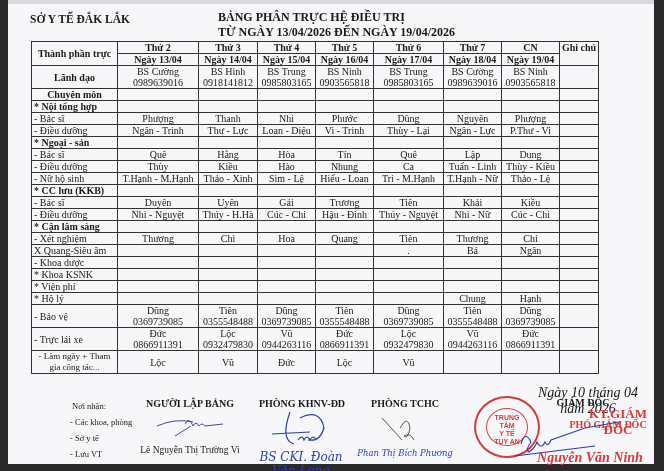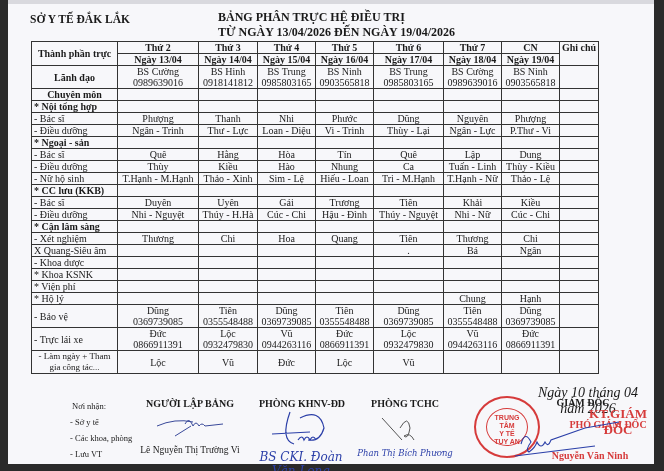--- a/index.html
+++ b/index.html
@@ -410,22 +410,22 @@
         <td>Vũ</td>
         <td></td>
         <td></td>
         <td></td>
       </tr>
     </tbody>
 </table>
 
 <div class="footer f-noi">
   <div style="padding-left:10px">Nơi nhận:</div>
+  <div class="t">- Các khoa, phòng</div>
   <div class="t">- Sở y tế</div>
-  <div class="t">- Các khoa, phòng</div>
   <div class="t">- Lưu VT</div>
 </div>
 
 <div class="sig" style="left:130px;top:398px;width:120px">NGƯỜI LẬP BẢNG</div>
 <svg class="scrib" style="left:155px;top:414px" width="70" height="24">
   <path d="M2 12 Q20 4 38 8 M30 10 q4 -8 8 2 q3 -6 6 0 q3 -4 6 0 L68 10 M20 22 L36 12" stroke="#3a4a9a" stroke-width="1" fill="none"></path>
 </svg>
 <div class="sig-name" style="left:130px;top:445px;width:120px">Lê Nguyễn Thị Trường Vi</div>
 
 <div class="sig" style="left:252px;top:398px;width:100px">PHÒNG KHNV-ĐD</div>
@@ -449,13 +449,13 @@
     <div>TUY AN</div>
   </div>
 </div>
 
 <div class="sig" style="left:548px;top:397px;width:70px">GIÁM ĐỐC</div>
 <div class="sig red" style="left:578px;top:406px;width:80px;font-size:13px">KT.GIÁM ĐỐC</div>
 <div class="sig red" style="left:566px;top:419px;width:84px;font-size:10px">PHÓ GIÁM ĐỐC</div>
 <svg class="scrib" style="left:515px;top:420px" width="110" height="40">
   <path d="M6 24 q4 -14 10 -2 q-6 8 -2 10 q6 -4 8 -10 q4 8 8 0 q3 6 6 -2 L70 8 L104 2 M0 36 L80 26" stroke="#2b3fa8" stroke-width="1.1" fill="none"></path>
 </svg>
-<div class="sig-name red" style="left:535px;top:450px;width:110px;font-weight:bold;font-size:10px">Nguyễn Văn Ninh</div>
+<div class="sig-name red" style="left:535px;top:450px;width:110px;font-style:italic;font-weight:bold;font-size:14px">Nguyễn Văn Ninh</div>
 
 </body></html>

